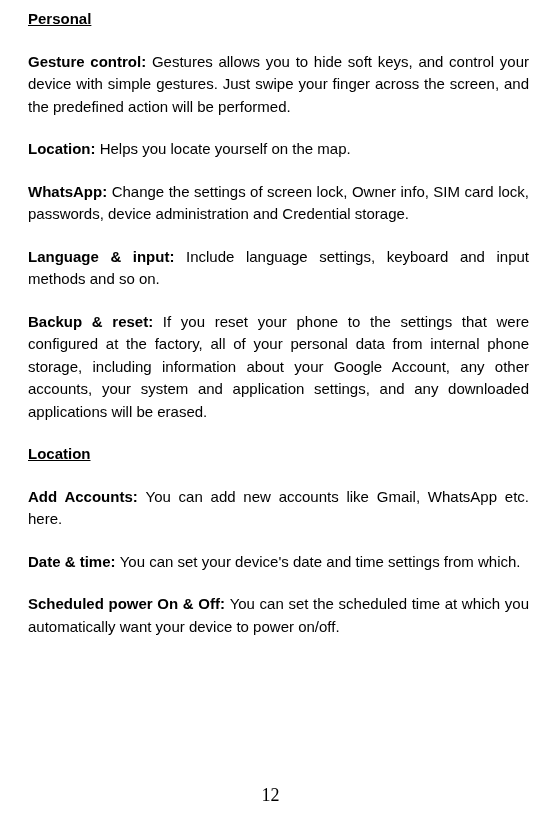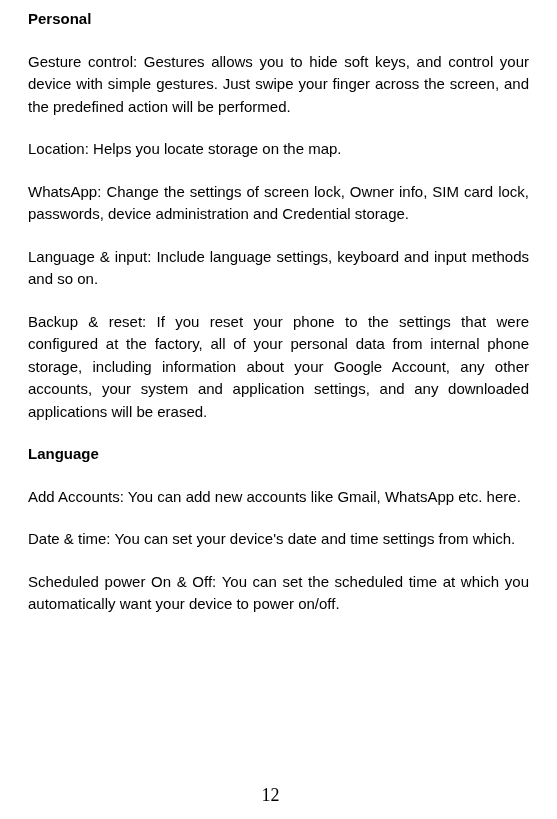--- a/index.html
+++ b/index.html
@@ -13,29 +13,30 @@
       background: #ffffff;
       font-family: Arial, Helvetica, sans-serif;
       font-size: 15px;
       color: #000000;
       padding: 8px 28px 0 28px;
       line-height: 1.5;
       position: relative;
     }
     .section-header {
       font-weight: bold;
+      text-decoration: underline;
       margin-bottom: 20px;
       display: block;
     }
     .entry {
       text-align: justify;
       margin-bottom: 20px;
     }
     .entry-label {
-      font-weight: normal;
+      font-weight: bold;
     }
     .page-number {
       position: absolute;
       bottom: 10px;
       left: 0;
       right: 16px;
       text-align: center;
       font-family: 'Times New Roman', serif;
       font-size: 18px;
     }
@@ -44,38 +45,38 @@
 <body>
 
 <div>
   <span class="section-header">Personal</span>
 
   <p class="entry">
     <span class="entry-label">Gesture control: </span><span>Gestures allows you to hide soft keys, and control your device with simple gestures. Just swipe your finger across the screen, and the predefined action will be performed.</span>
   </p>
 
   <p class="entry">
-    <span class="entry-label">Location: </span><span>Helps you locate storage on the map.</span>
+    <span class="entry-label">Location: </span><span>Helps you locate yourself on the map.</span>
   </p>
 
   <p class="entry">
     <span class="entry-label">WhatsApp: </span><span>Change the settings of screen lock, Owner info, SIM card lock, passwords, device administration and Credential storage.</span>
   </p>
 
   <p class="entry">
     <span class="entry-label">Language &amp; input: </span><span>Include language settings, keyboard and input methods and so on.</span>
   </p>
 
   <p class="entry">
     <span class="entry-label">Backup &amp; reset: </span><span>If you reset your phone to the settings that were configured at the factory, all of your personal data from internal phone storage, including information about your Google Account, any other accounts, your system and application settings, and any downloaded applications will be erased.</span>
   </p>
 </div>
 
 <div>
-  <span class="section-header">Language</span>
+  <span class="section-header">Location</span>
 
   <p class="entry">
     <span class="entry-label">Add Accounts: </span><span>You can add new accounts like Gmail, WhatsApp etc. here.</span>
   </p>
 </div>
 
 <div>
 
   <p class="entry">
     <span class="entry-label">Date &amp; time: </span><span>You can set your device's date and time settings from which.</span>

